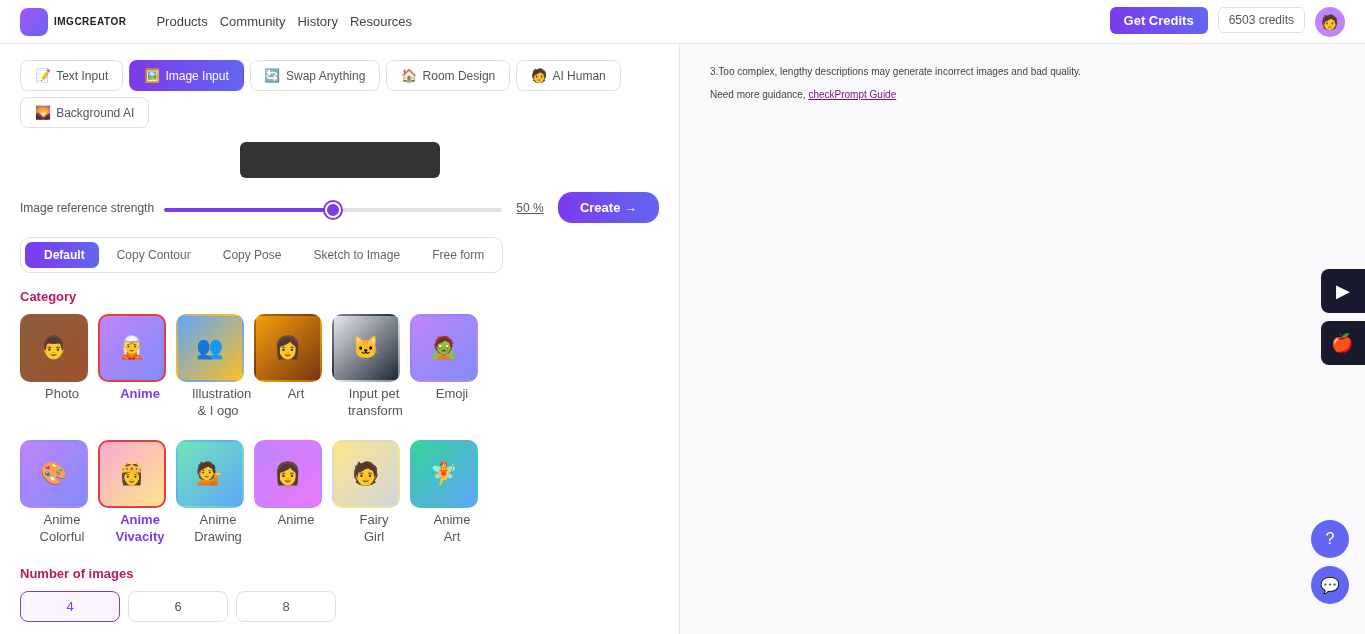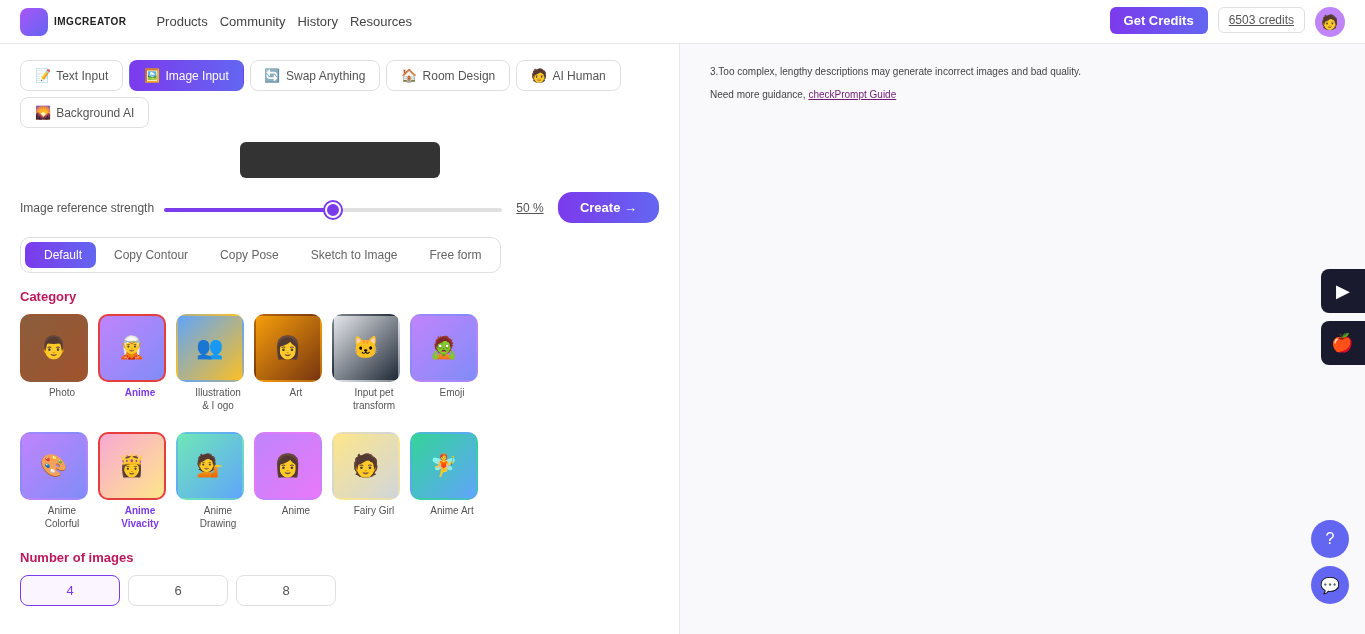--- a/index.html
+++ b/index.html
@@ -17,21 +17,21 @@
     .navbar-nav { display: flex; gap: 12px; flex: 1; }
     .navbar-nav a { text-decoration: none; color: #444; font-size: 13px; }
     .navbar-right { display: flex; align-items: flex-start; gap: 10px; }
     .btn-get-credits {
       background: linear-gradient(90deg,#7c3aed,#6366f1);
       color: #fff; border: none; border-radius: 6px;
       padding: 6px 14px; font-size: 13px; cursor: pointer; font-weight: 600;
     }
     .credits-badge {
       border: 1px solid #e0e0e0; border-radius: 6px;
-      padding: 5px 10px; font-size: 12px; color: #555; background: #fff; text-decoration: underline;
+      padding: 5px 10px; font-size: 12px; color: #555; background: #fff;
     }
     .avatar { width: 30px; height: 30px; border-radius: 50%; background: #c084fc; overflow: hidden; display: flex; align-items: center; justify-content: center; font-size: 14px; }
 
     
     .main-layout { display: flex; height: calc(100vh - 44px); }
     .left-panel { flex: 0 0 680px; padding: 16px 20px; overflow-y: auto; background: #fff; border-right: 1px solid #e8e8e8; }
     .right-panel { flex: 1; padding: 20px 30px; background: #f9f9fb; overflow-y: auto; }
 
     
     .tabs-row { display: flex; gap: 6px; margin-bottom: 14px; flex-wrap: wrap; }
@@ -75,35 +75,35 @@
       padding: 8px 22px; font-size: 13px; cursor: pointer; font-weight: 600;
       white-space: nowrap;
     }
 
     
     .mode-tabs { display: flex; gap: 4px; margin-bottom: 16px; border: 1px solid #e0e0e0; border-radius: 10px; padding: 4px; width: fit-content; }
     .mode-tab {
       padding: 6px 14px; border-radius: 7px; font-size: 12px;
       cursor: pointer; color: #666; border: none; background: transparent;
     }
-    .mode-tab.active { background: linear-gradient(90deg,#7c3aed,#6366f1); color: #fff; font-weight: 400; padding-left: 19px; }
+    .mode-tab.active { background: linear-gradient(90deg,#7c3aed,#6366f1); color: #fff; font-weight: 700; padding-left: 19px; }
 
     
     .section-label { font-size: 13px; font-weight: 600; color: #be185d; margin-bottom: 10px; }
 
     
     .category-grid { display: flex; gap: 10px; flex-wrap: wrap; margin-bottom: 20px; }
     .category-item { display: flex; flex-direction: column; align-items: center; gap: 4px; cursor: pointer; }
     .category-thumb {
       width: 68px; height: 68px; border-radius: 10px; overflow: hidden;
       border: 2px solid transparent; background: #eee;
       display: flex; align-items: center; justify-content: center; font-size: 22px;
     }
     .category-thumb.selected { border: 2px solid #e53e3e; }
-    .category-name { font-size: 10px; color: #555; text-align: center; max-width: 68px; line-height: 1.3; padding-left: 16px; }
+    .category-name { font-size: 13px; color: #555; text-align: center; max-width: 68px; line-height: 1.3; padding-left: 16px; }
     .category-name.selected { color: #7c3aed; font-weight: 600; }
 
     
     .num-grid { display: flex; gap: 8px; margin-bottom: 16px; }
     .num-btn {
       flex: 1; max-width: 100px; padding: 7px 0; border: 1px solid #e0e0e0;
       border-radius: 8px; background: #fff; font-size: 13px; cursor: pointer;
       text-align: center; color: #555;
     }
     .num-btn.active { border-color: #7c3aed; color: #7c3aed; background: #faf5ff; }

